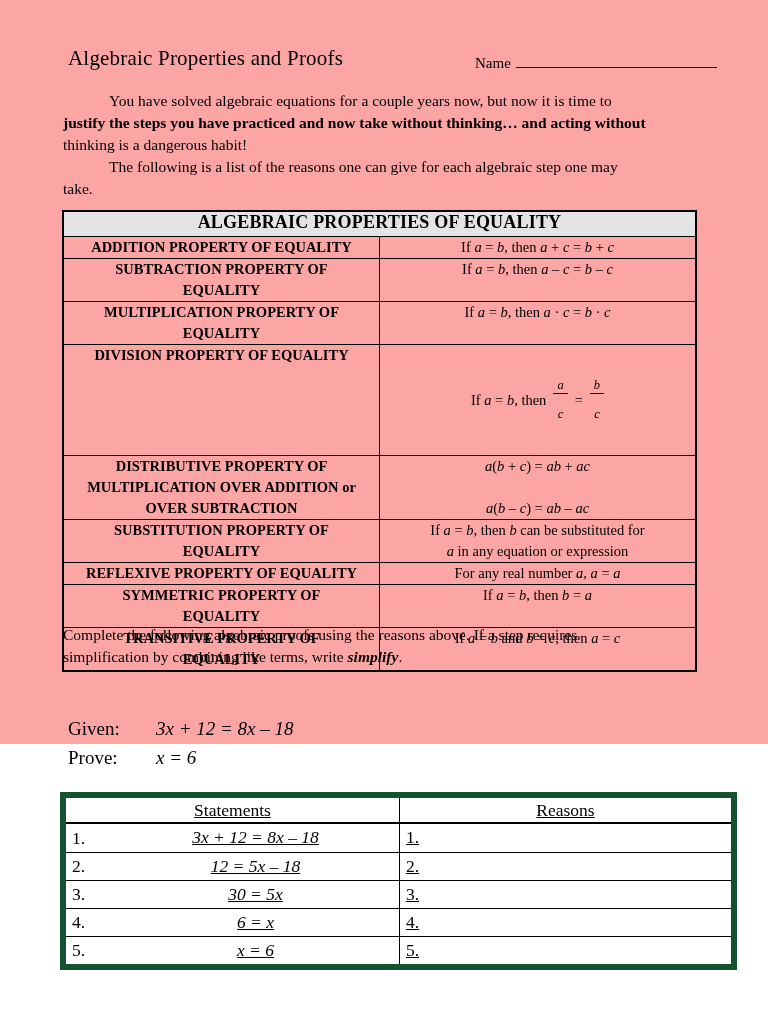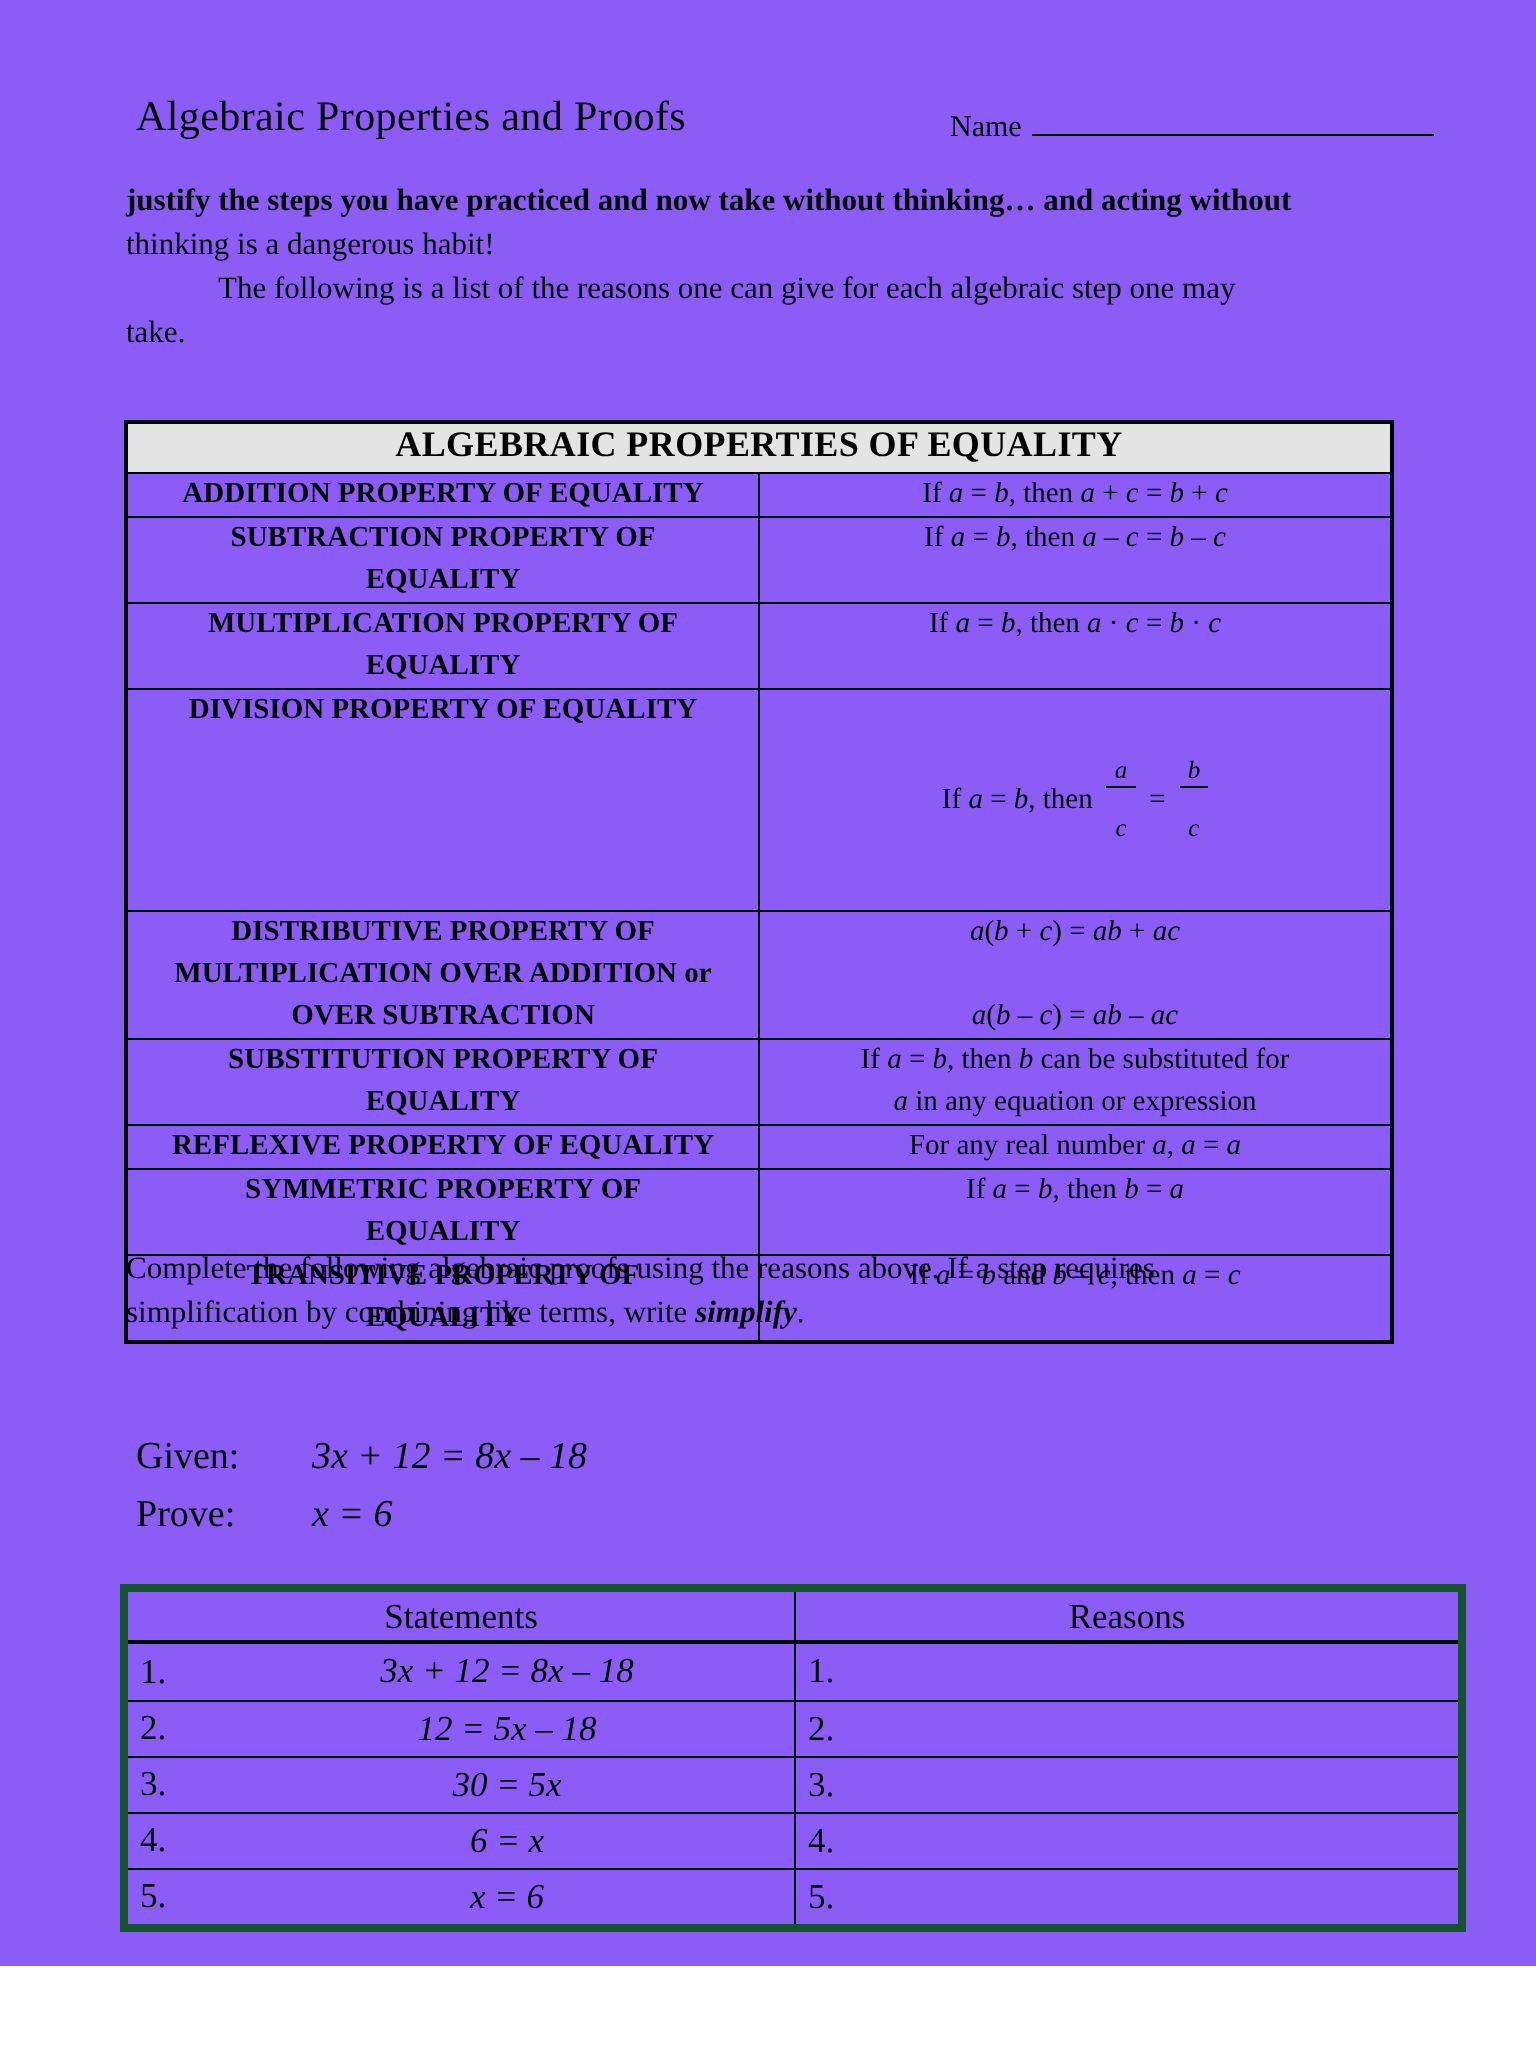--- a/index.html
+++ b/index.html
@@ -3,21 +3,21 @@
 <meta charset="utf-8">
 <style>
   html, body {
     margin: 0; padding: 0;
     width: 768px; height: 1024px;
     background: #ffffff;
     overflow: hidden;
     font-family: "Liberation Serif", serif;
     color: #000;
   }
-  .page { position: absolute; top: 0; left: 0; width: 768px; height: 983px; background: #8b5cf6; }
+  .page { position: absolute; top: 0; left: 0; width: 768px; height: 744px; background: #fca5a5; }
 
   
   .doc-title { position: absolute; top: 46px; left: 68px; font-size: 21px; letter-spacing: 0.2px; }
   .name-area { position: absolute; top: 54px; left: 475px; font-size: 15px; }
   .name-blank { display: inline-block; width: 201px; height: 13px; border-bottom: 1.4px solid #000; margin-left: 5px; }
 
   
   .intro { position: absolute; top: 90px; left: 63px; width: 650px; font-size: 15.5px; line-height: 22px; }
   .indent { padding-left: 46px; }
   .bold { font-weight: bold; }
@@ -42,21 +42,21 @@
 
   
   .problem { position: absolute; top: 714px; left: 68px; font-size: 19px; line-height: 29px; }
   .problem .row { display: flex; }
   .problem .lbl { width: 88px; }
   .problem .eq { font-style: italic; }
 
   
   table.proof { position: absolute; top: 792px; left: 60px; border-collapse: collapse; table-layout: fixed; width: 664px; }
   table.proof, table.proof td { border: 1px solid #000; }
-  table.proof { border: 4px solid #14532d; }
+  table.proof { border: 6px solid #14532d; text-decoration: underline; }
   table.proof td { padding: 0; font-size: 17.5px; }
   td.stmt-col { width: 333px; }
   td.rsn-col  { width: 331px; border-left-width: 2px; }
   tr.proof-head td { height: 24px; text-align: center; vertical-align: middle; border-bottom-width: 2px; }
   tr.proof-row td { height: 27px; vertical-align: middle; }
   .stmt-cell { position: relative; }
   .stmt-num { position: absolute; left: 6px; top: 50%; transform: translateY(-50%); }
   .stmt-text { display: block; padding-left: 46px; text-align: center; font-style: italic; }
   .rsn-num { padding-left: 6px; }
 </style>
@@ -64,20 +64,21 @@
 <body>
 
 <div class="page">
 
   <div class="doc-title">Algebraic Properties and Proofs</div>
   <div class="name-area">
     <span>Name</span><span class="name-blank"></span>
   </div>
 
   <div class="intro">
+    <div class="indent">You have solved algebraic equations for a couple years now, but now it is time to</div>
     <div class="bold">justify the steps you have practiced and now take without thinking… and acting without</div>
     <div>thinking is a dangerous habit!</div>
     <div class="indent">The following is a list of the reasons one can give for each algebraic step one may</div>
     <div>take.</div>
   </div>
 
   <table class="props">
     <tbody>
         <tr style="height:24px;border-radius:11px;">
       <td class="props-title" colspan="2">ALGEBRAIC PROPERTIES OF EQUALITY</td>

